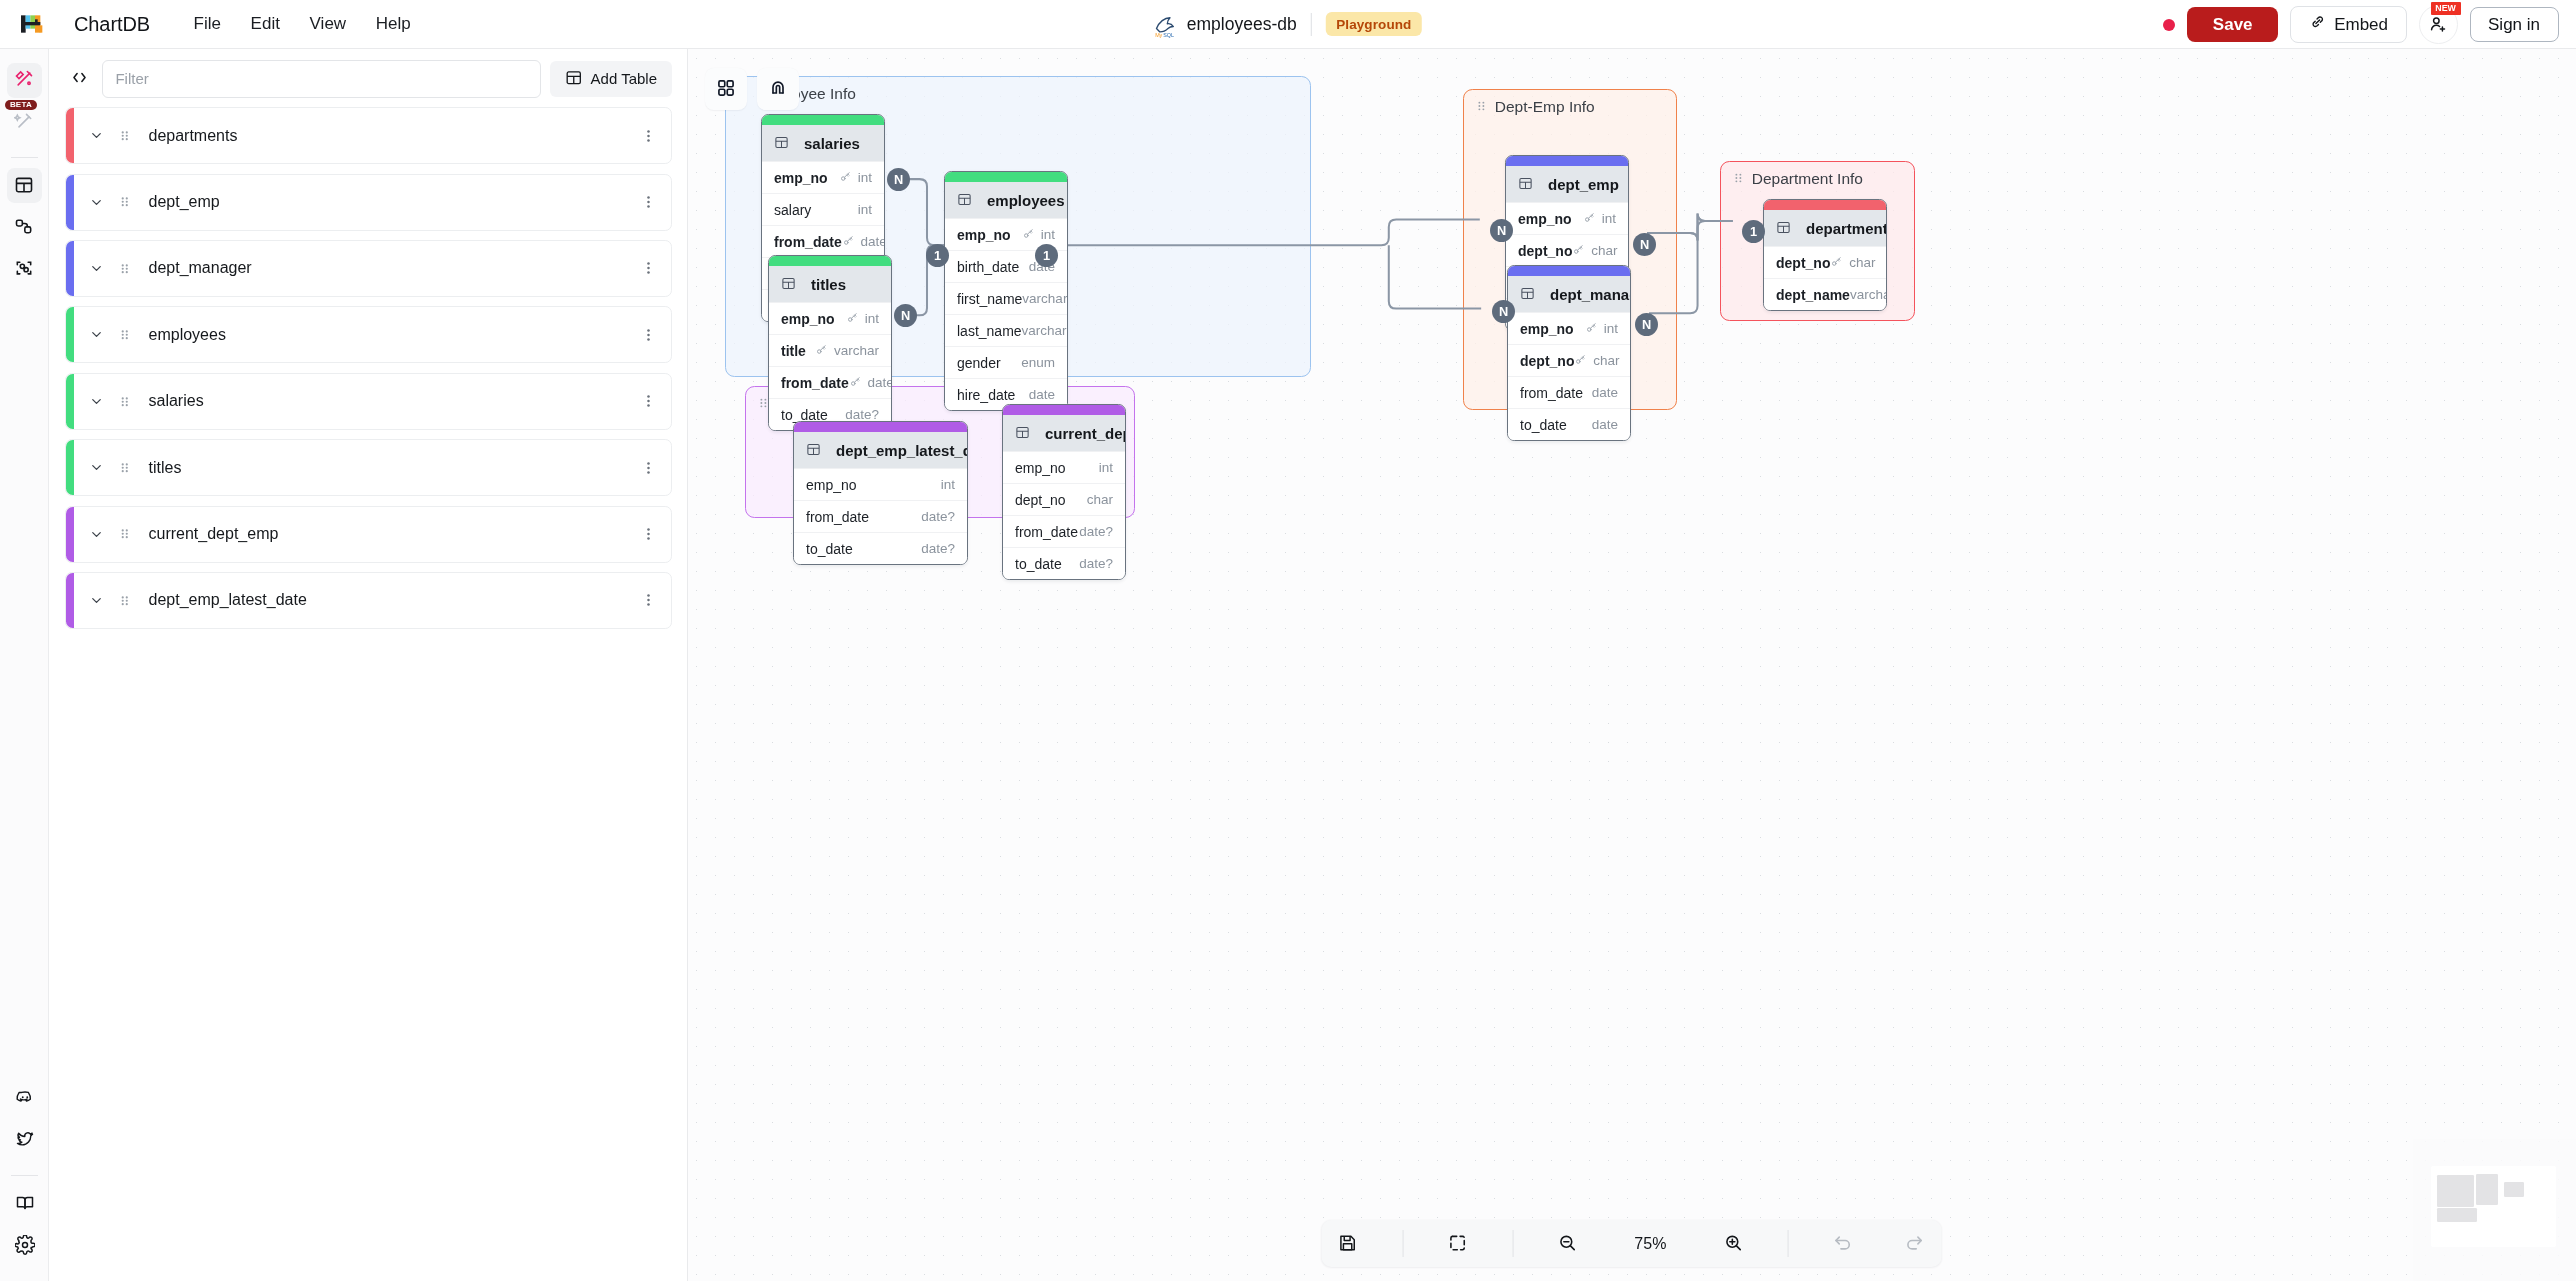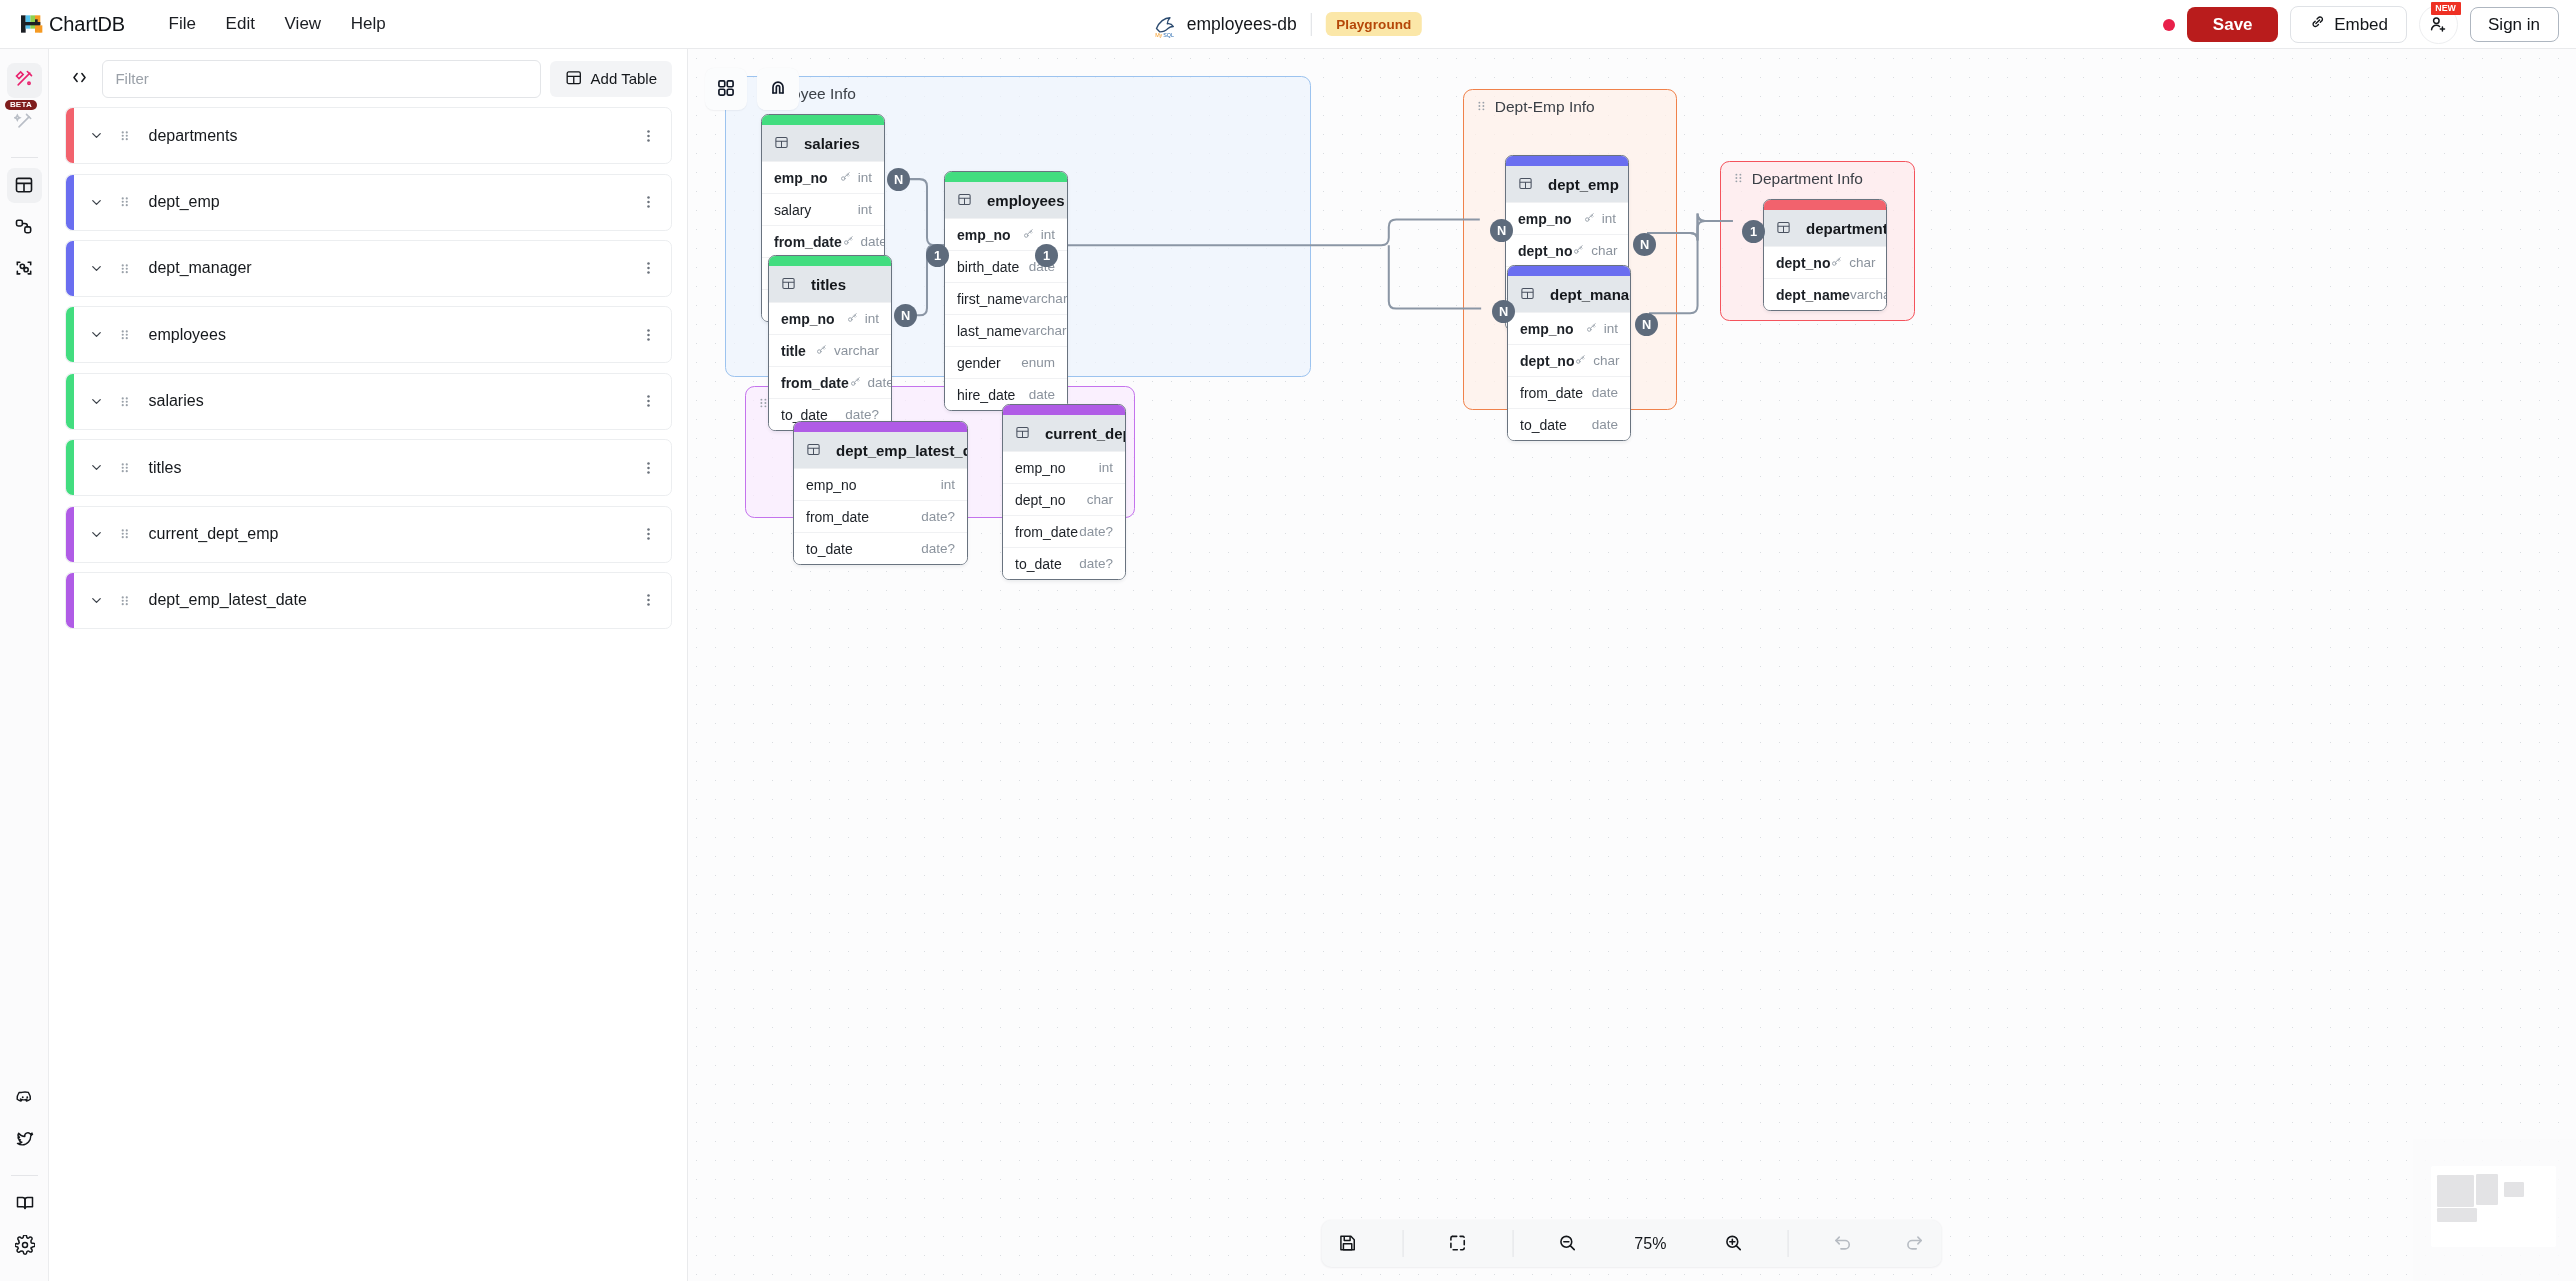--- a/index.html
+++ b/index.html
@@ -19,21 +19,21 @@
     display: flex; align-items: center;
     z-index: 50;
   }
   .logo-wrap { display:flex; align-items:center; margin-left: 19px; }
   .logo-mark {
     width: 28px; height: 28px; position: relative;
     display: inline-block;
   }
   .brand-name {
     font-size: 20px; font-weight: 400; color: #111418;
-    margin-left: 2px; letter-spacing: -0.1px;
+    margin-left: 27px; letter-spacing: -0.1px;
   }
   .menu { display: flex; align-items:center; margin-left: 30px; gap: 2.7px; }
   .menu-item {
     font-size: 17px; color: #1b1e23; padding: 5.4px 13.5px;
     border-radius: 4.7px; cursor: default;
   }
 
   .center-title {
     position: absolute; left: 50%; transform: translateX(-50%);
     display: flex; align-items: center; gap: 10px;

